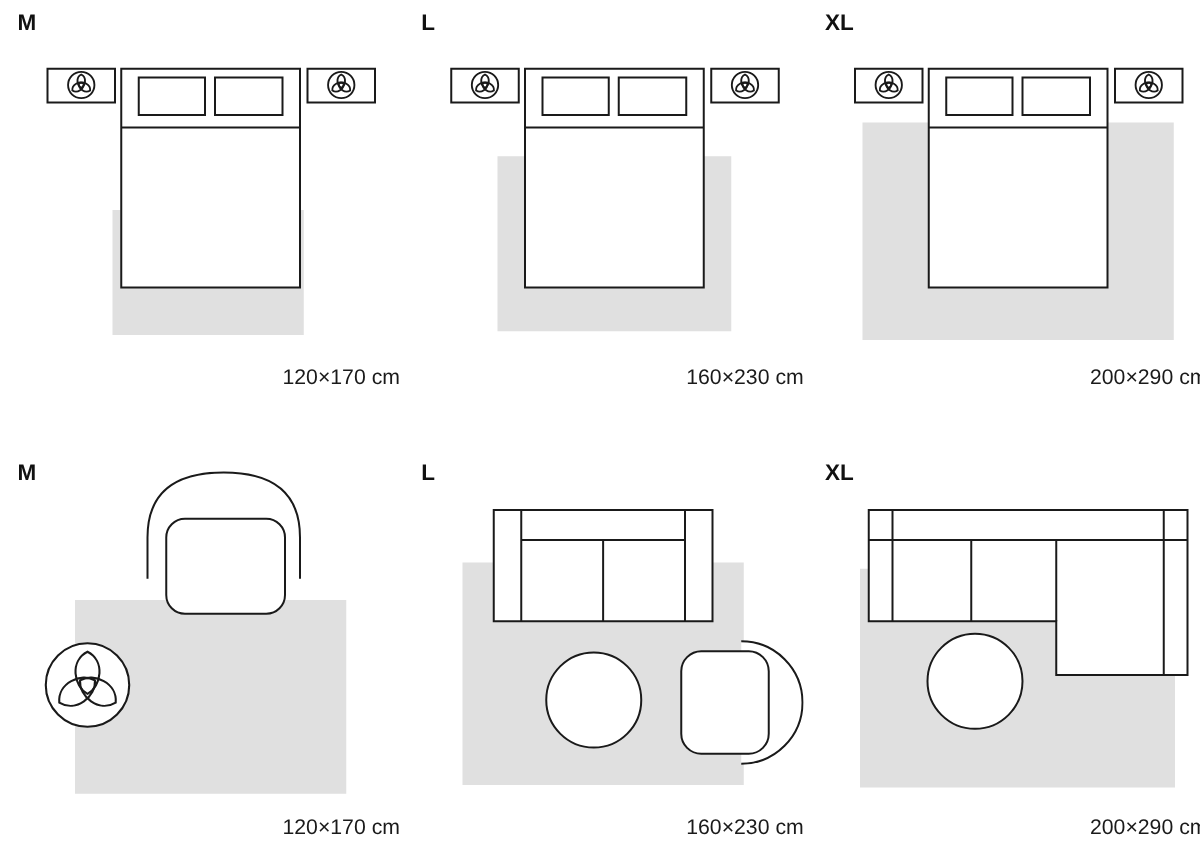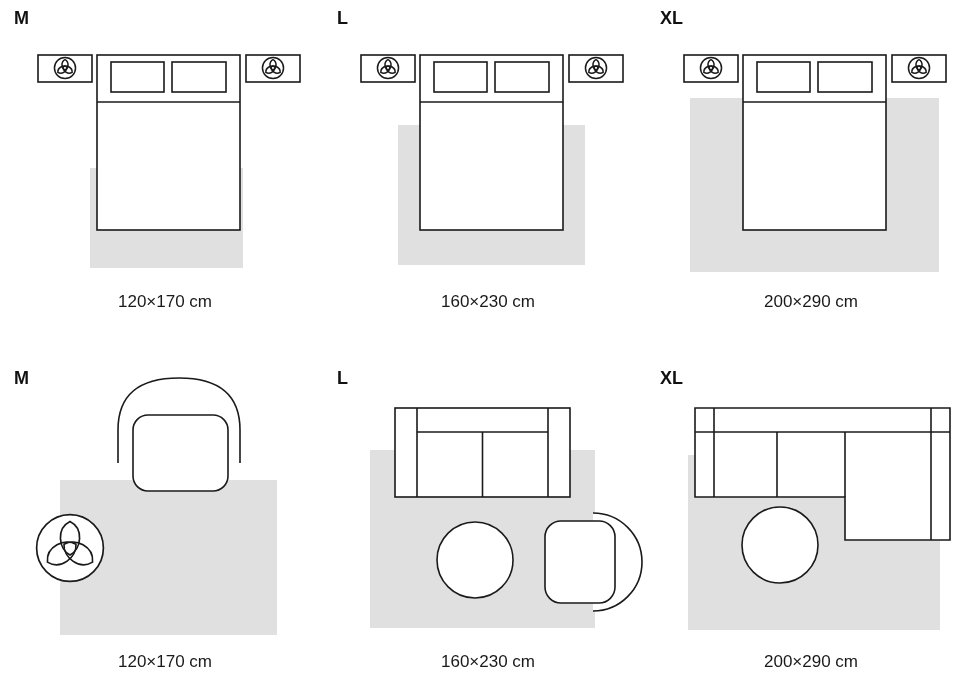--- a/index.html
+++ b/index.html
@@ -16,21 +16,21 @@
   .r2 { top:360px; }
   .c1 { left:0; }
   .c2 { left:323px; }
   .c3 { left:646px; }
   .size-label { position:absolute; top:8px; left:14px; font-size:18px; font-weight:700; color:#111111; }
   .scene { position:absolute; left:0; display:block; }
   .r1 .scene { top:40px; }
   .r2 .scene { top:15px; }
   .dim {
     position:absolute; top:292px; left:0; width:320px;
-    padding-left:10px; text-align:center; font-size:17px; color:#1a1a1a;
+    padding-left:10px; text-align:right; font-size:17px; color:#1a1a1a;
   }
   .rug  { fill:#e0e0e0; stroke:none; }
   .furn { fill:#ffffff; stroke:#1a1a1a; stroke-width:1.6; }
   .ln   { fill:none;    stroke:#1a1a1a; stroke-width:1.6; }
 </style>
 </head>
 <body>
 
 <svg width="0" height="0" style="position:absolute" aria-hidden="true">
   <defs>

